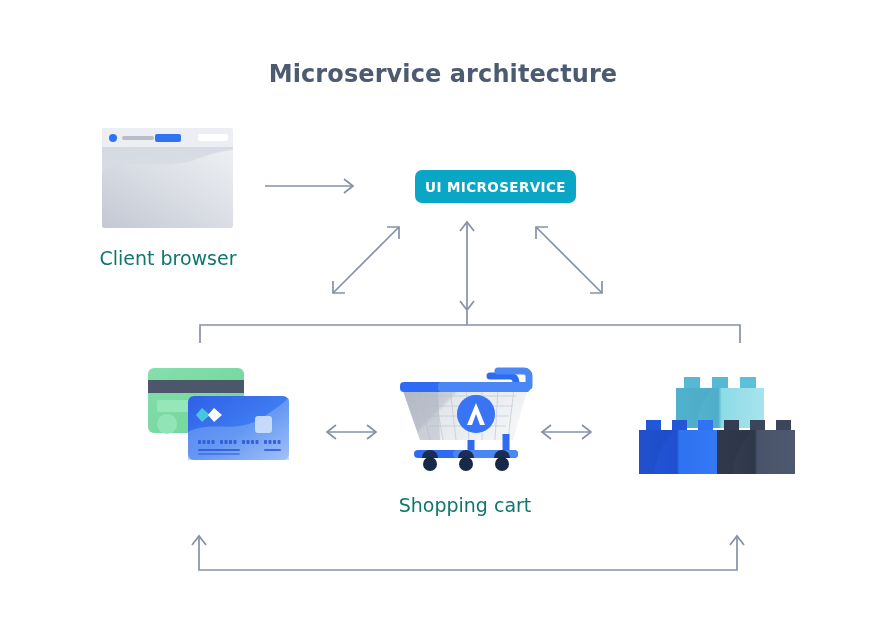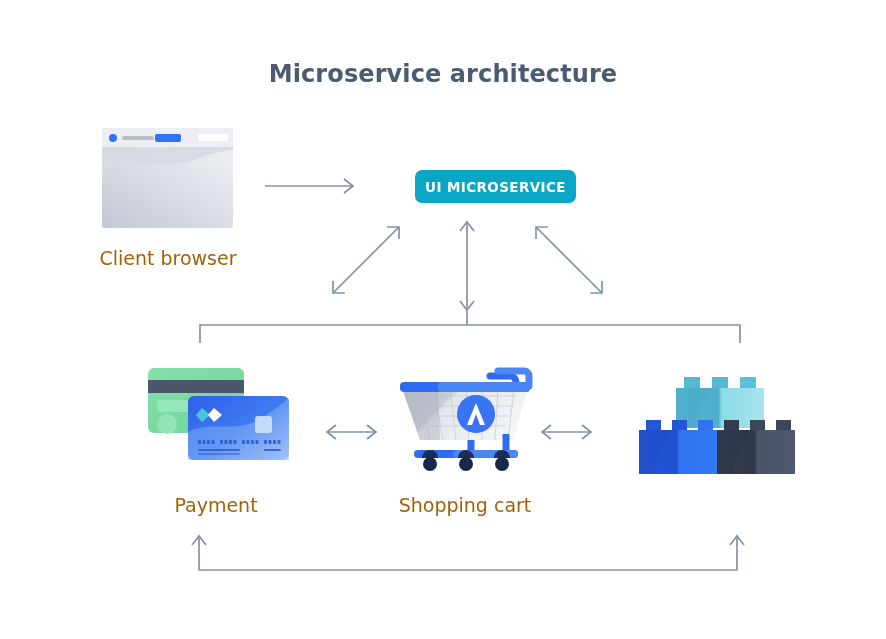--- a/index.html
+++ b/index.html
@@ -36,21 +36,21 @@
     color: #4d5b72;
     letter-spacing: 0.1px;
     font-family: "DejaVu Sans", sans-serif;
   }
 
   
   .node-caption {
     position: absolute;
     text-align: center;
     font-size: 19px;
-    color: #a16207;
+    color: #0f766e;
     font-family: "DejaVu Sans", sans-serif;
     white-space: nowrap;
   }
   #caption-client-browser { left: 68px;  top: 247px; width: 200px; }
   #caption-payment        { left: 116px; top: 494px; width: 200px; }
   #caption-shopping-cart  { left: 365px; top: 494px; width: 200px; }
   #caption-inventory      { left: 619px; top: 494px; width: 200px; }
 
   
   #ui-microservice-badge {
@@ -258,21 +258,20 @@
         <rect x="124" y="82" width="3" height="4" rx="0.8"></rect>
           <rect x="128.5" y="82" width="3" height="4" rx="0.8"></rect>
         <rect x="133" y="82" width="3" height="4" rx="0.8"></rect>
           <rect x="137.5" y="82" width="3" height="4" rx="0.8"></rect>
       </g>
       <rect x="58" y="91" width="42" height="2" rx="1" fill="#2a56d6" opacity="0.8"></rect>
       <rect x="58" y="95" width="42" height="2" rx="1" fill="#2a56d6" opacity="0.5"></rect>
       <rect x="124" y="91" width="17" height="2" rx="1" fill="#2a56d6" opacity="0.8"></rect>
     </g>
   </svg>
-  <div class="node-caption" id="caption-payment">Payment</div>
 
   <svg id="shopping-cart-illustration" viewBox="0 0 142 112">
     <defs>
       <linearGradient id="basketGrad" x1="0" y1="0" x2="1" y2="0.4">
         <stop offset="0%" stop-color="#b6bcc8"></stop>
         <stop offset="38%" stop-color="#c9ced7"></stop>
         <stop offset="42%" stop-color="#e3e6eb"></stop>
         <stop offset="100%" stop-color="#f2f4f6"></stop>
       </linearGradient>
     </defs>

